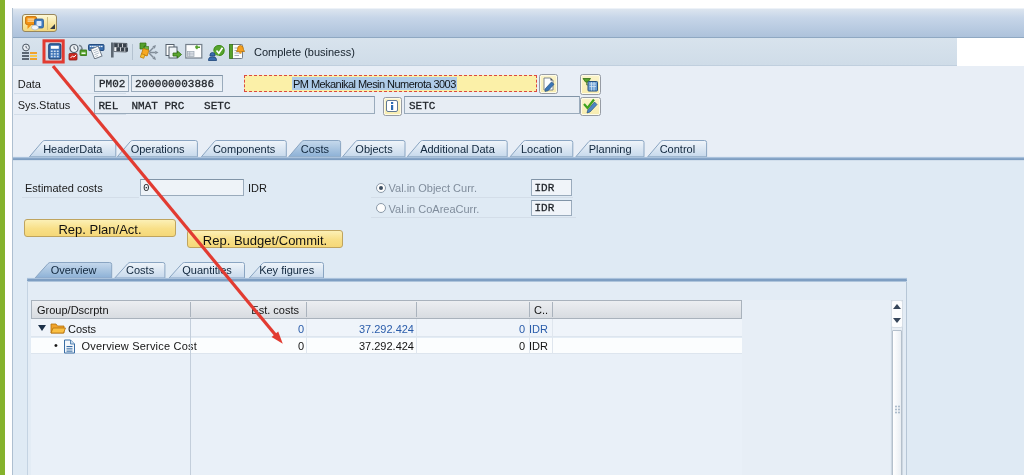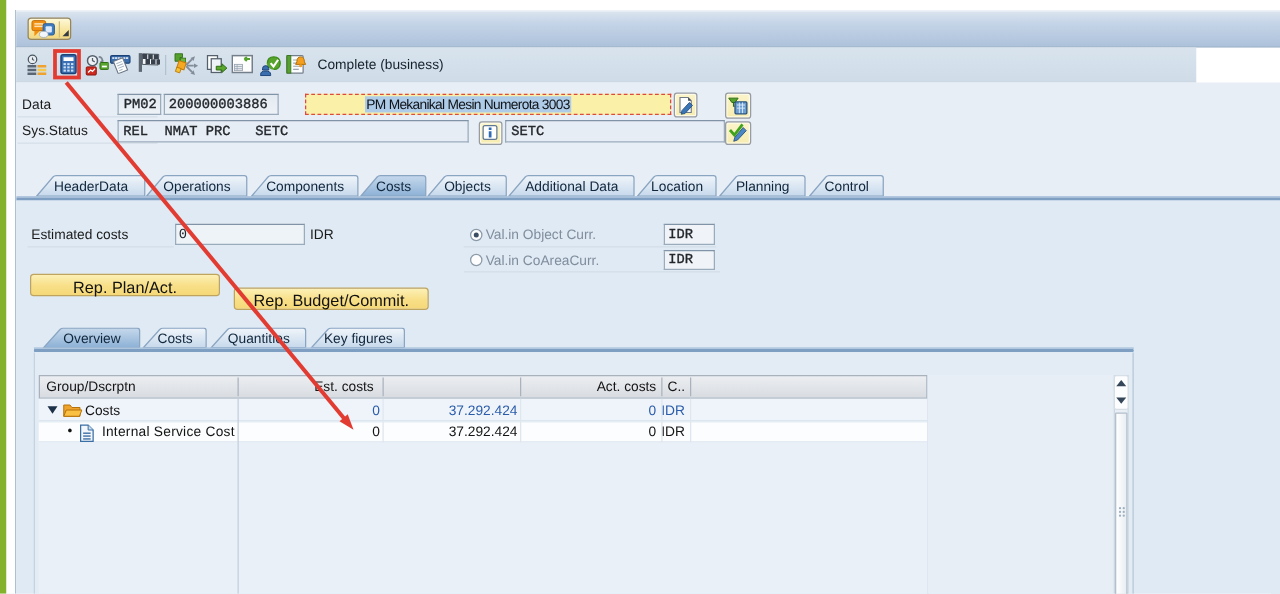--- a/index.html
+++ b/index.html
@@ -268,21 +268,20 @@
 
     <div class="abs" id="tbl" style="left:18px;top:234px;width:711px;height:213px;">
         <div class="abs" style="left:0;top:0;width:711px;height:19px;background:linear-gradient(#eceef1,#d8dce1);border:1px solid #a9b2bc;"></div>
         <div class="abs" style="left:158.5px;top:2px;width:1px;height:15px;background:#aab3bd;"></div>
         <div class="abs" style="left:274.5px;top:2px;width:1px;height:15px;background:#aab3bd;"></div>
         <div class="abs" style="left:385px;top:2px;width:1px;height:15px;background:#aab3bd;"></div>
         <div class="abs" style="left:498px;top:2px;width:1px;height:15px;background:#aab3bd;"></div>
         <div class="abs" style="left:521px;top:2px;width:1px;height:15px;background:#aab3bd;"></div>
         <div class="abs cell" style="left:6px;top:4px;">Group/Dscrptn</div>
         <div class="abs cell" style="left:0;top:4px;width:268px;text-align:right;">Est. costs</div>
-        <div class="abs cell" style="left:0;top:4px;width:494px;text-align:right;">Act. costs</div>
         <div class="abs cell" style="left:503px;top:4px;">C..</div>
         <div class="abs" style="left:0;top:19px;width:711px;height:17.5px;background:#eff4fa;border-bottom:1px solid #dde5ee;"></div>
         <div class="abs" style="left:7px;top:24.5px;width:0;height:0;border-left:4.5px solid transparent;border-right:4.5px solid transparent;border-top:6px solid #1c3048;"></div>
         <svg class="abs" style="left:19px;top:21px" width="16" height="14" viewBox="0 0 16 14">
           <path d="M1 3 L6 3 L7.5 5 L14 5 L14 12 L1 12 Z" fill="#f0a32c" stroke="#b5720a" stroke-width="0.8"></path>
           <path d="M3 7 L15.5 7 L13.5 12 L1 12 Z" fill="#fac044" stroke="#b5720a" stroke-width="0.8"></path>
         </svg>
         <div class="abs cell" style="left:37px;top:22.5px;">Costs</div>
         <div class="abs cell blue" style="left:0;top:22.5px;width:273px;text-align:right;">0</div>
         <div class="abs cell blue" style="left:0;top:22.5px;width:383px;text-align:right;">37.292.424</div>
@@ -290,21 +289,21 @@
         <div class="abs cell blue" style="left:498px;top:22.5px;">IDR</div>
         <div class="abs" style="left:0;top:37.5px;width:711px;height:16.5px;background:#fbfdfe;border-bottom:1px solid #dde5ee;"></div>
         <div class="abs cell" style="left:23px;top:39px;">•</div>
         <svg class="abs" style="left:31.5px;top:38.5px" width="13" height="15" viewBox="0 0 13 15">
           <path d="M1.5 1 L7.5 1 L11.5 5 L11.5 14 L1.5 14 Z" fill="#f3f7fb" stroke="#3a6ea5" stroke-width="1"></path>
           <path d="M7.5 1 L7.5 5 L11.5 5" fill="#c9dcee" stroke="#3a6ea5" stroke-width="0.8"></path>
           <rect x="3.5" y="7" width="6" height="1.1" fill="#3a6ea5"></rect>
           <rect x="3.5" y="9.3" width="6" height="1.1" fill="#3a6ea5"></rect>
           <rect x="3.5" y="11.6" width="6" height="1.1" fill="#3a6ea5"></rect>
         </svg>
-        <div class="abs cell" style="left:50.5px;top:39.5px;letter-spacing:0.2px;">Internal Service Cost</div>
+        <div class="abs cell" style="left:50.5px;top:39.5px;letter-spacing:0.2px;">Overview Service Cost</div>
         <div class="abs cell" style="left:0;top:39.5px;width:273px;text-align:right;">0</div>
         <div class="abs cell" style="left:0;top:39.5px;width:383px;text-align:right;">37.292.424</div>
         <div class="abs cell" style="left:0;top:39.5px;width:494px;text-align:right;">0</div>
         <div class="abs cell" style="left:498px;top:39.5px;">IDR</div>
         <div class="abs" style="left:0;top:54px;width:711px;height:121px;background:#e9f0f8;"></div>
         <div class="abs" style="left:274.5px;top:19px;width:1px;height:35px;background:#dfe6ee;"></div>
         <div class="abs" style="left:385px;top:19px;width:1px;height:35px;background:#dfe6ee;"></div>
         <div class="abs" style="left:498px;top:19px;width:1px;height:35px;background:#dfe6ee;"></div>
         <div class="abs" style="left:521px;top:19px;width:1px;height:35px;background:#dfe6ee;"></div>
         <div class="abs" style="left:158.5px;top:19px;width:1px;height:156px;background:#c3cedb;"></div>

